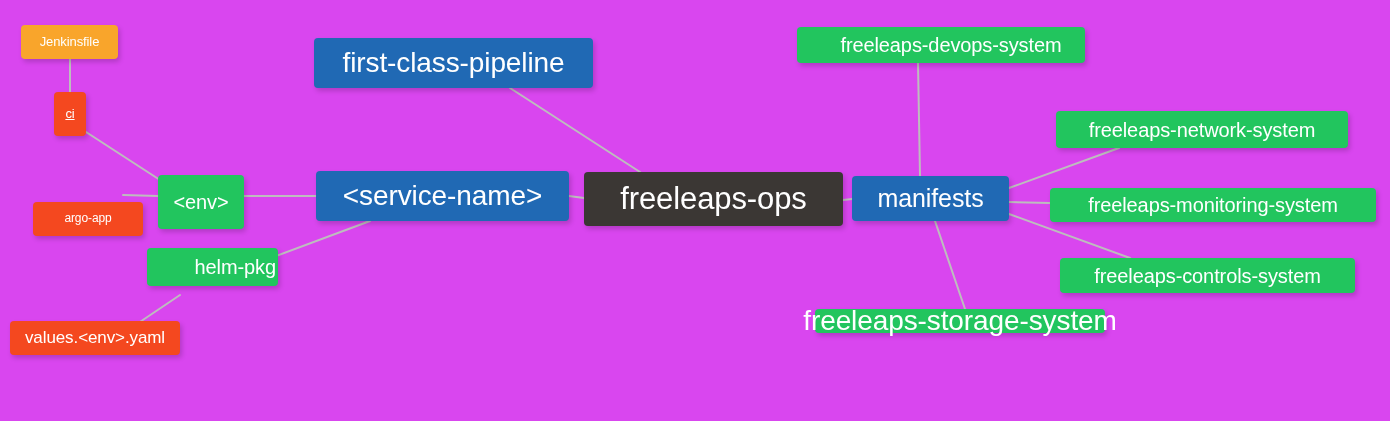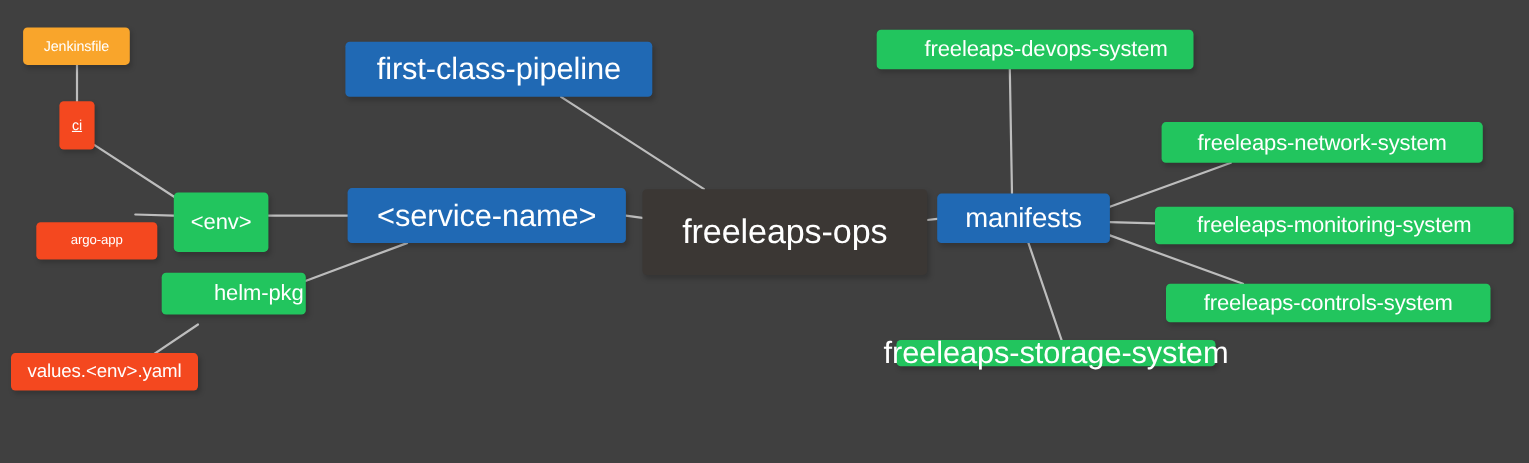--- a/index.html
+++ b/index.html
@@ -9,21 +9,21 @@
     background: #ffffff;
   }
   body {
     font-family: "Liberation Sans", sans-serif;
     -webkit-font-smoothing: antialiased;
   }
   #mindmap {
     position: relative;
     width: 1390px;
     height: 421px;
-    background: #404040;
+    background: #d946ef;
     overflow: hidden;
   }
   #edge-layer {
     position: absolute;
     left: 0;
     top: 0;
     width: 1390px;
     height: 421px;
     pointer-events: none;
   }
@@ -86,21 +86,21 @@
       </div>
       <div class="node" style="left: 10px; top: 321px; width: 170px; height: 34px; background: rgb(244, 72, 31); color: rgb(255, 255, 255); font-size: 17px;">
         <span class="node-label">values.&lt;env&gt;.yaml</span>
       </div>
       <div class="node" style="left: 314px; top: 38px; width: 279px; height: 50px; background: rgb(32, 105, 180); color: rgb(255, 255, 255); font-size: 28px;">
         <span class="node-label">first-class-pipeline</span>
       </div>
       <div class="node" style="left: 316px; top: 171px; width: 253px; height: 50px; background: rgb(32, 105, 180); color: rgb(255, 255, 255); font-size: 28px;">
         <span class="node-label">&lt;service-name&gt;</span>
       </div>
-      <div class="node" style="left: 584px; top: 172px; width: 259px; height: 78px; background: rgb(59, 55, 52); color: rgb(255, 255, 255); font-size: 31px;">
+      <div class="node" style="left: 584px; top: 172px; width: 259px; height: 54px; background: rgb(59, 55, 52); color: rgb(255, 255, 255); font-size: 31px;">
         <span class="node-label">freeleaps-ops</span>
       </div>
       <div class="node" style="left: 852px; top: 176px; width: 157px; height: 45px; background: rgb(32, 105, 180); color: rgb(255, 255, 255); font-size: 25px;">
         <span class="node-label">manifests</span>
       </div>
       <div class="node" style="left: 797px; top: 27px; width: 288px; height: 36px; background: rgb(34, 197, 94); color: rgb(255, 255, 255); font-size: 20px; padding-left: 20px;">
         <span class="node-label">freeleaps-devops-system</span>
       </div>
       <div class="node" style="left: 1056px; top: 111px; width: 292px; height: 37px; background: rgb(34, 197, 94); color: rgb(255, 255, 255); font-size: 20px;">
         <span class="node-label">freeleaps-network-system</span>

